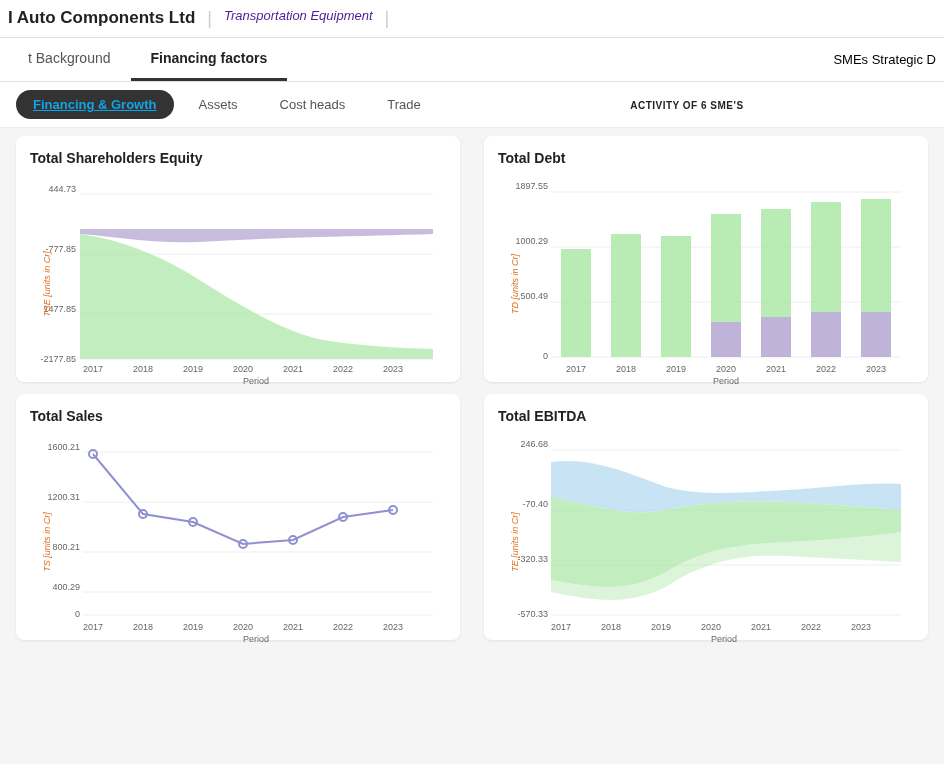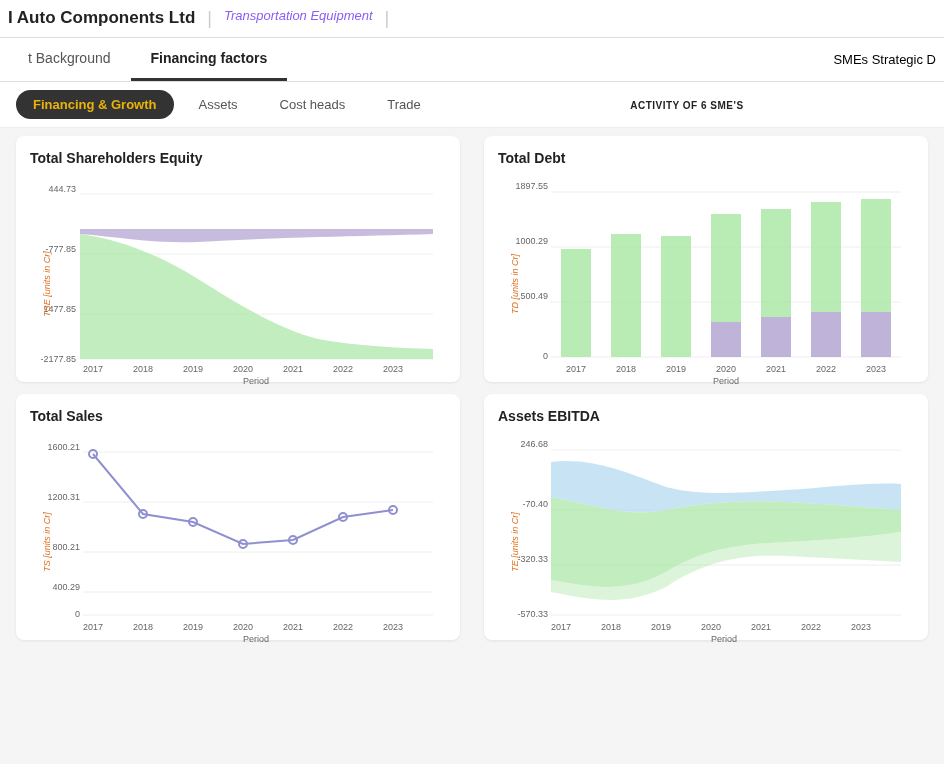--- a/index.html
+++ b/index.html
@@ -12,21 +12,21 @@
       padding: 8px 8px;
       border-bottom: 1px solid #ddd;
       gap: 12px;
     }
     .company-name {
       font-size: 17px;
       font-weight: bold;
       color: #222;
     }
     .divider { color: #ccc; font-size: 18px; }
-    .sector-label { color: #8b5cf6; font-style: italic; font-size: 13px; }
+    .sector-label { color: #4c1d95; font-style: italic; font-size: 13px; }
 
     .tabs-bar {
       background: white;
       display: flex;
       align-items: center;
       padding: 0 8px;
       border-bottom: 1px solid #ddd;
       position: relative;
     }
     .tab {
@@ -62,22 +62,23 @@
       padding: 6px 16px;
       border-radius: 20px;
       cursor: pointer;
       font-size: 13px;
       color: #555;
       background: transparent;
       border: 1px solid transparent;
     }
     .sub-tab.active {
       background: #333;
-      color: #eab308;
-      font-weight: bold;
+      color: #0ea5e9;
+      font-weight: bold;
+      text-decoration: underline;
     }
 
     .activity-header {
       text-align: center;
       font-size: 10px;
       font-weight: bold;
       letter-spacing: 0.5px;
       color: #222;
       padding: 10px 0 4px 0;
     }
@@ -292,21 +293,21 @@
           <text x="205" y="198" class="period-label">2020</text>
           <text x="255" y="198" class="period-label">2021</text>
           <text x="305" y="198" class="period-label">2022</text>
           <text x="355" y="198" class="period-label">2023</text>
           <text x="218" y="210" class="axis-label-x" text-anchor="middle">Period</text>
         </svg>
       </div>
     </div>
 
     <div class="chart-card">
-      <div class="chart-title">Assets EBITDA</div>
+      <div class="chart-title">Total EBITDA</div>
       <div class="chart-area">
         <svg width="100%" height="100%" viewBox="0 0 400 200">
 
           <text x="42" y="15" class="axis-label-y" text-anchor="end">246.68</text>
           <text x="42" y="75" class="axis-label-y" text-anchor="end">-70.40</text>
           <text x="42" y="130" class="axis-label-y" text-anchor="end">-320.33</text>
           <text x="42" y="185" class="axis-label-y" text-anchor="end">-570.33</text>
 
           <text x="12" y="110" class="axis-title" transform="rotate(-90, 12, 110)" text-anchor="middle">TE [units in Cr]</text>
 

